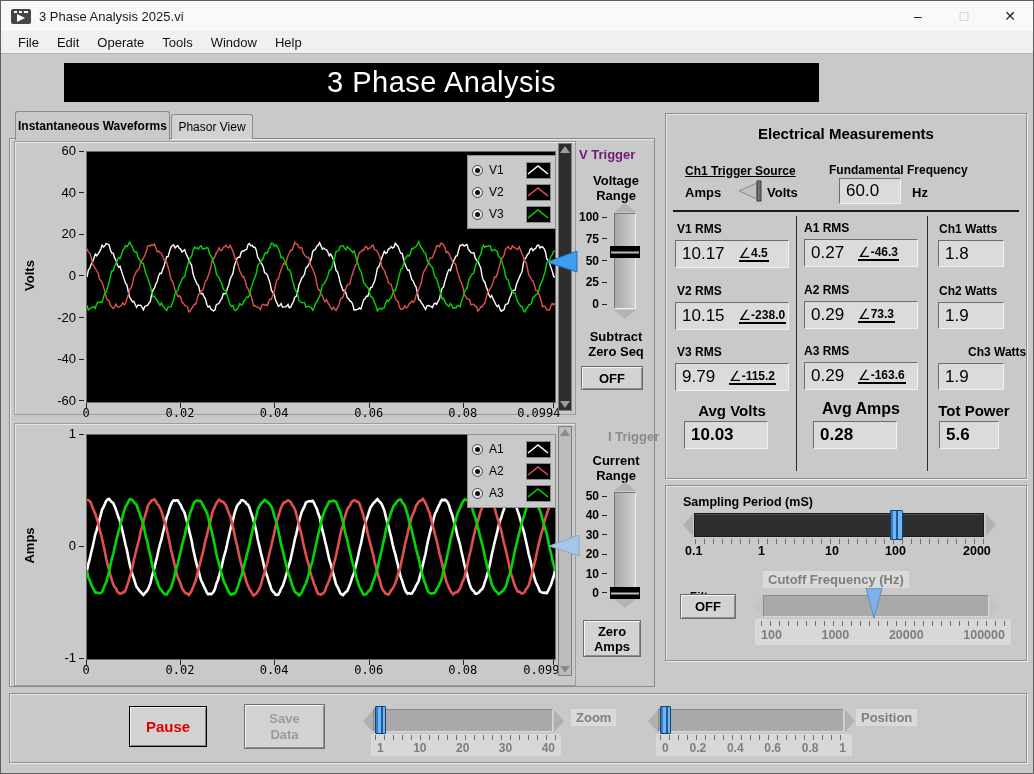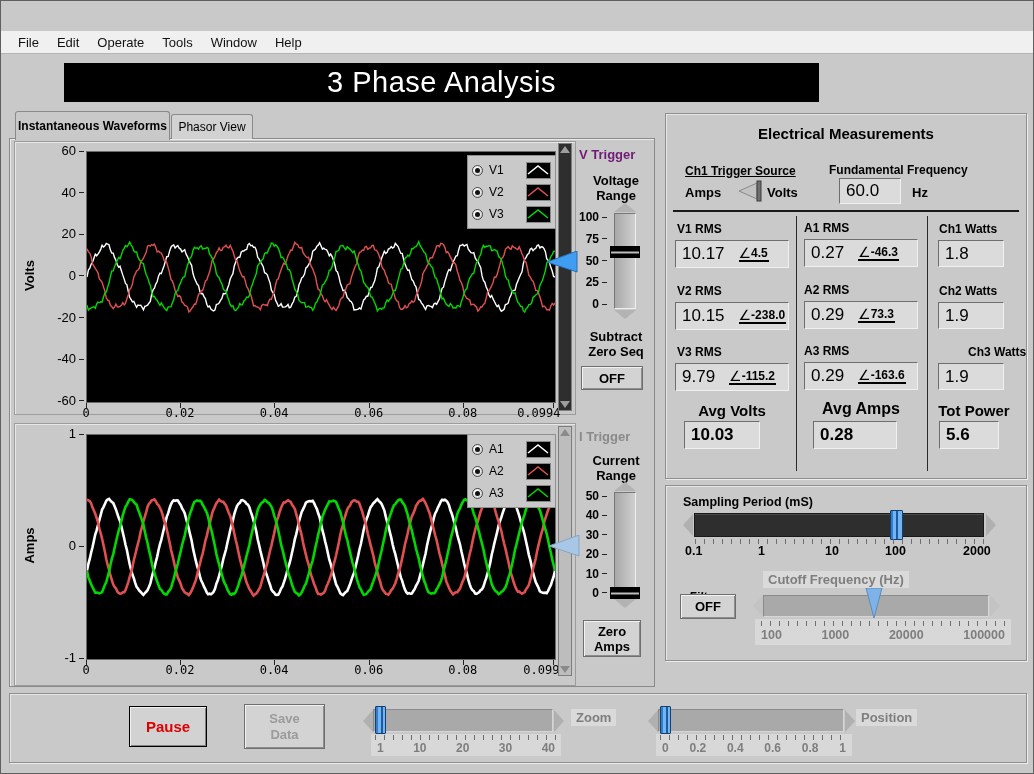--- a/index.html
+++ b/index.html
@@ -47,21 +47,21 @@
   .vscroll{width:14px;border:1px solid #7d7d7d;display:flex;flex-direction:column;justify-content:space-between;align-items:center;}
   .vscroll.dark{background:#2e2e2e;}
   .vscroll.lite{background:#bdbdbd;}
   .tri-up{width:0;height:0;border-left:5px solid transparent;border-right:5px solid transparent;border-bottom:7px solid #9d9d9d;margin-top:2px;}
   .tri-dn{width:0;height:0;border-left:5px solid transparent;border-right:5px solid transparent;border-top:7px solid #9d9d9d;margin-bottom:2px;}
   .vscroll.lite .tri-up{border-bottom-color:#8a8a8a;}
   .vscroll.lite .tri-dn{border-top-color:#8a8a8a;}
 
   
   .side-title{font-weight:bold;font-size:13px;color:#701a75;}
-  .side-title.dim{color:#8a8a8a;}
+  .side-title.dim{color:#8a8a8a;margin-left:29px;}
   .range-label{font-weight:bold;font-size:13px;text-align:center;line-height:15px;}
   .vslider-scale{display:flex;flex-direction:column;justify-content:space-between;align-items:flex-end;}
   .vslider-scale .vt{display:flex;align-items:center;height:16px;line-height:16px;font-weight:bold;font-size:12px;}
   .vslider-scale .vt i{display:block;width:5px;height:1px;background:#222;margin-left:3px;}
   .vtrack{background:linear-gradient(90deg,#a8a8a8,#cfcfcf);border:1px solid;border-color:#777 #eee #eee #777;}
   .vhandle{background:linear-gradient(180deg,#000 0 4px,#bdbdbd 5px 6px,#000 7px 100%);border:1px solid #000;}
   .cap{width:26px;height:9px;display:flex;justify-content:center;}
   .cap-up::after{content:"";width:0;height:0;border-left:11px solid transparent;border-right:11px solid transparent;border-bottom:9px solid #b3b3b3;}
   .cap-dn::after{content:"";width:0;height:0;border-left:11px solid transparent;border-right:11px solid transparent;border-top:9px solid #b3b3b3;}
 
@@ -96,20 +96,35 @@
 
   
   .btn-pause{border:1px solid #000;background:#d2d2d2;box-shadow:inset 1px 1px 0 #f0f0f0,inset -1px -1px 0 #838383;color:#e00000;font-weight:bold;font-size:15px;display:flex;align-items:center;justify-content:center;}
   .btn-save{color:#9b9b9b;line-height:16px;}
 </style>
 </head>
 <body>
 
 <div class="window">
 
+  <div class="abs titlebar">
+    <svg width="20" height="15">
+        <rect x="0" y="0" width="20" height="15" rx="2" fill="#454545"></rect>
+        <rect x="3" y="2" width="3" height="2" fill="#fff"></rect>
+        <rect x="8" y="2" width="3" height="2" fill="#fff"></rect>
+        <rect x="13" y="2" width="4" height="2" fill="#fff"></rect>
+        <polygon points="6,5 6,13 14,9" fill="#fff"></polygon>
+      </svg>
+    <span class="title">3 Phase Analysis 2025.vi</span>
+    <div class="winbtns">
+      <div class="winbtn">–</div>
+      <div class="winbtn dim">□</div>
+      <div class="winbtn">✕</div>
+    </div>
+  </div>
 
   <div class="abs menubar">
     <span>File</span>
     <span>Edit</span>
     <span>Operate</span>
     <span>Tools</span>
     <span>Window</span>
     <span>Help</span>
   </div>
 
@@ -383,21 +398,21 @@
   </div>
   <div class="abs b12" style="left:676px;top:344px;">V3 RMS</div>
   <div class="abs numbox" style="left:674px;top:362px;width:114px;height:28px;">
     <span>9.79</span>
     <span class="ang">
         <i>∠</i>
         <b>-115.2</b>
       </span>
   </div>
   <div class="abs b15" style="left:674px;top:401px;width:114px;text-align:center;">Avg Volts</div>
-  <div class="abs numbox bold" style="left:683px;top:420px;width:76px;height:28px;">10.03</div>
+  <div class="abs numbox bold" style="left:683px;top:420px;width:84px;height:28px;">10.03</div>
 
   <div class="abs b12" style="left:803px;top:220px;">A1 RMS</div>
   <div class="abs numbox" style="left:803px;top:238px;width:114px;height:28px;">
     <span>0.27</span>
     <span class="ang">
         <i>∠</i>
         <b>-46.3</b>
       </span>
   </div>
   <div class="abs b12" style="left:803px;top:282px;">A2 RMS</div>

